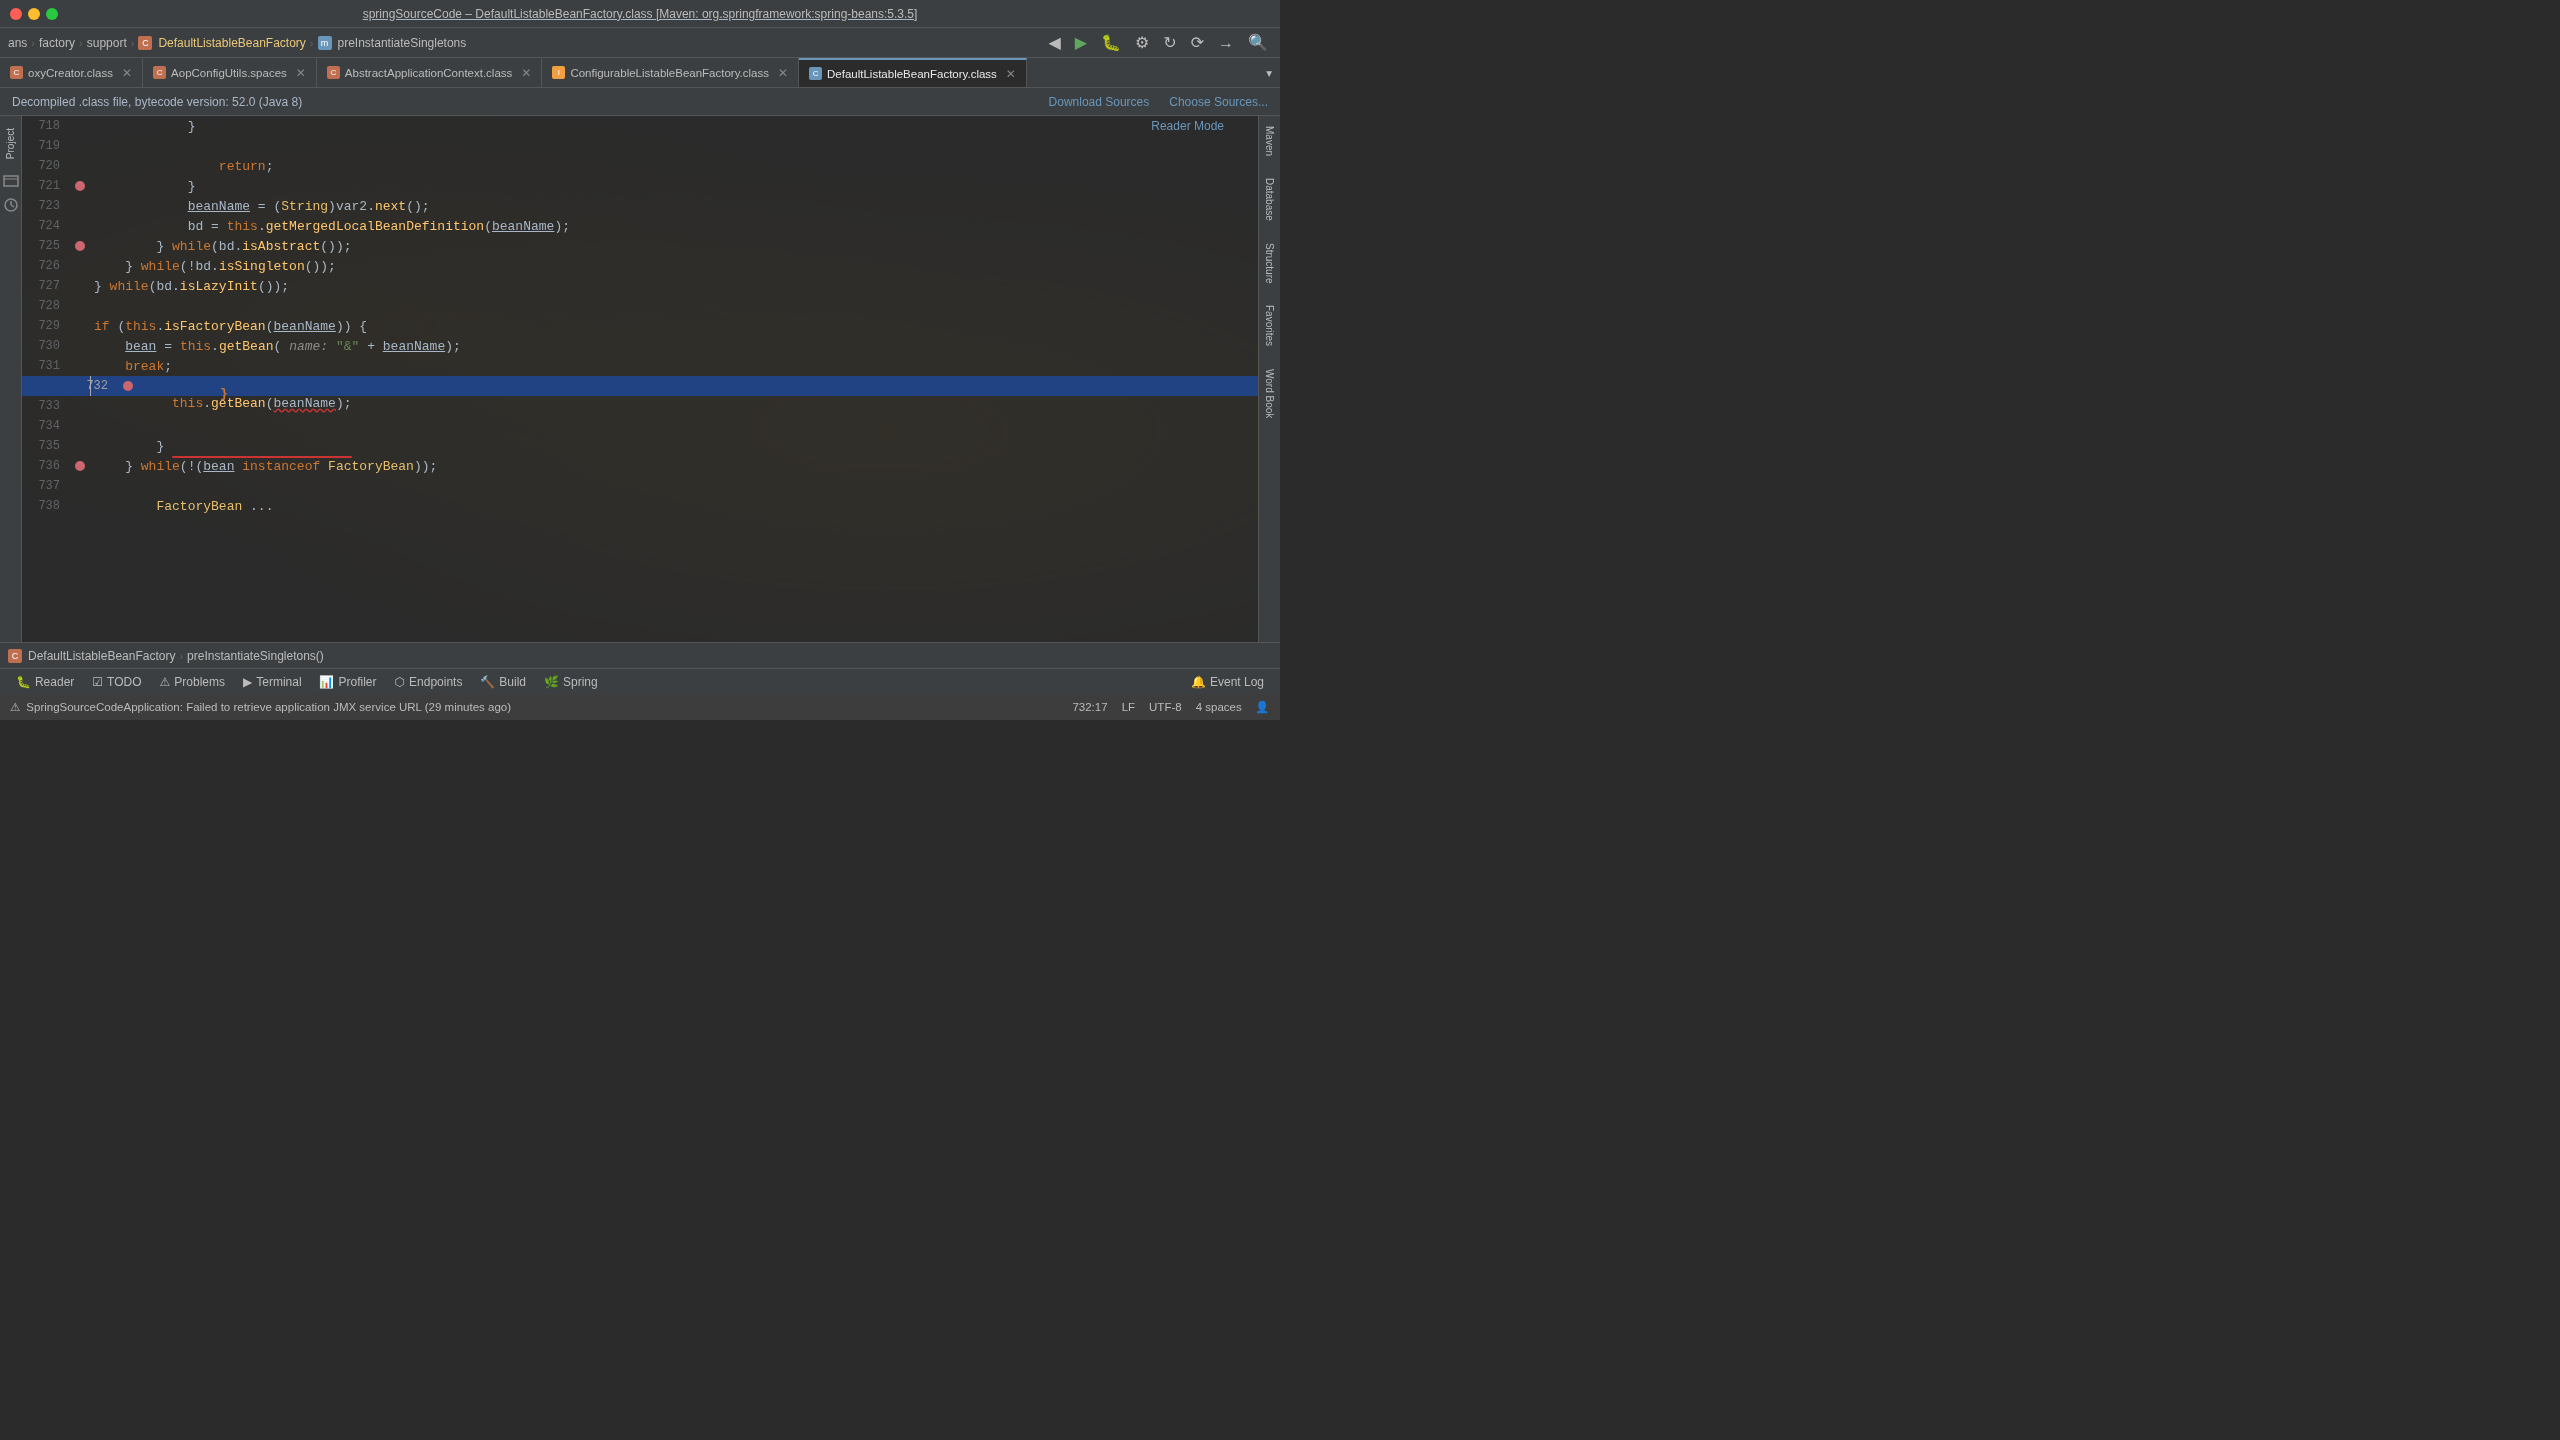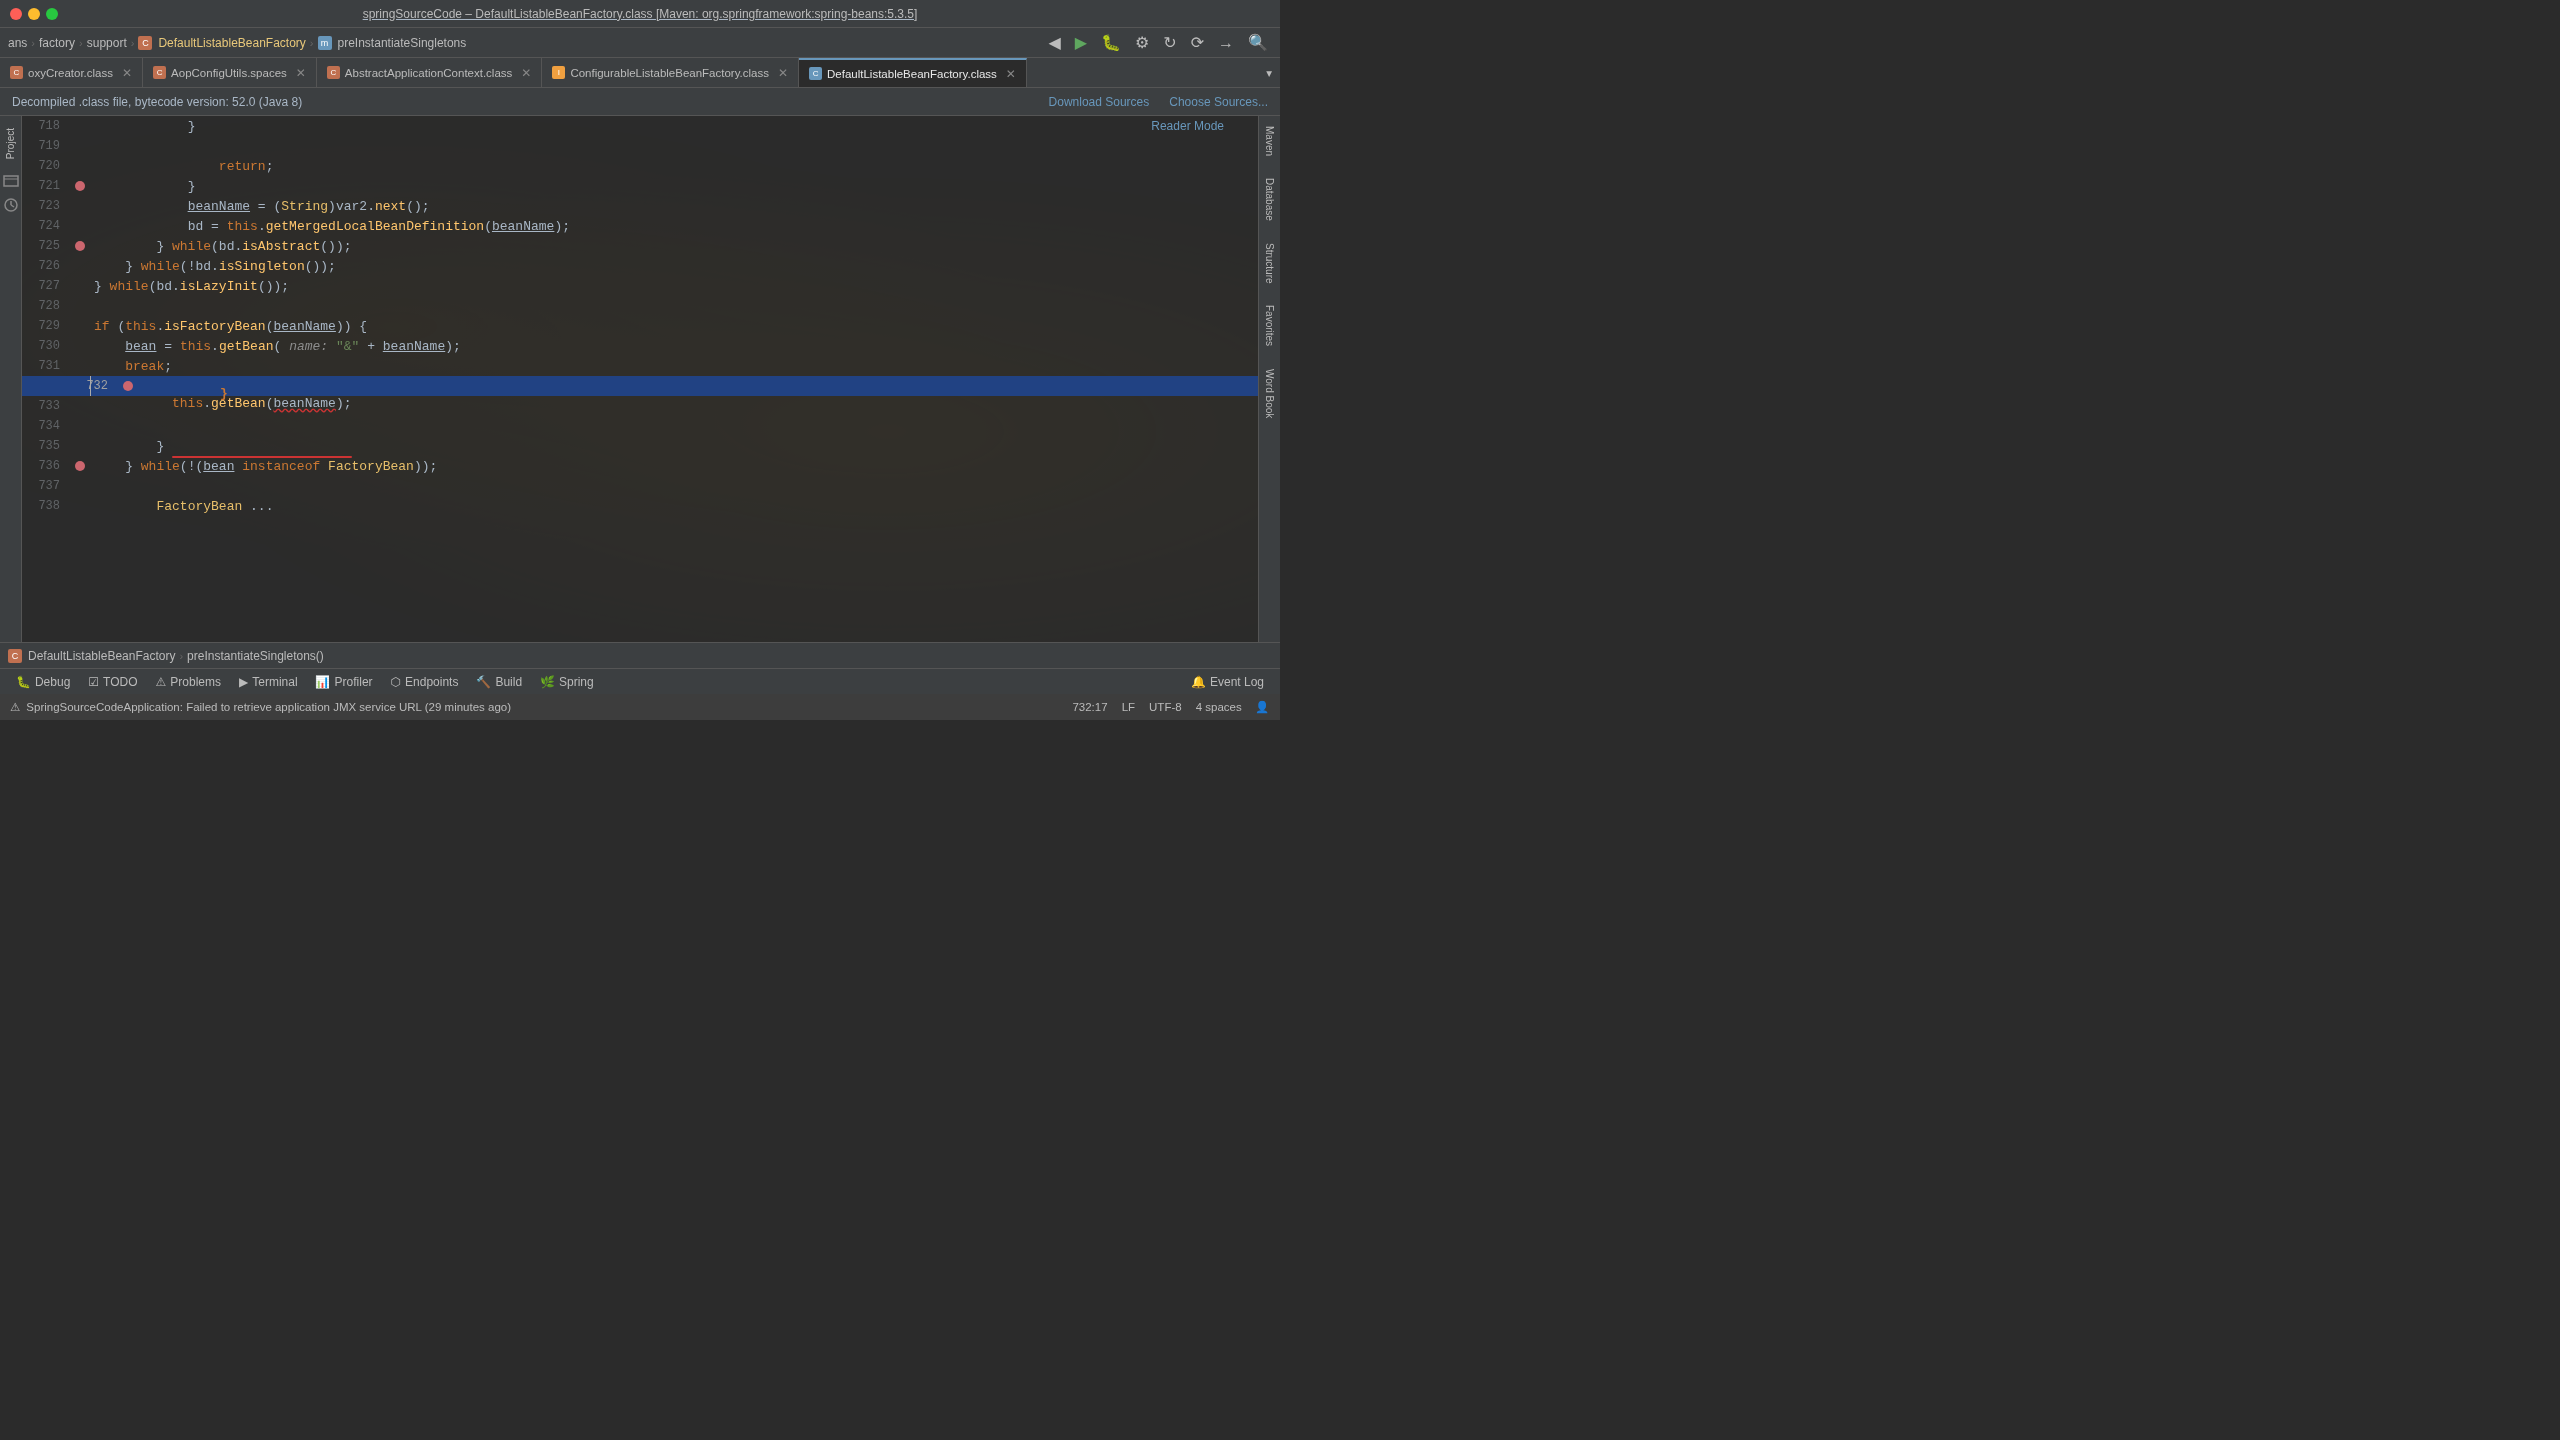--- a/index.html
+++ b/index.html
@@ -638,21 +638,21 @@
 <div id="bottom-breadcrumb">
   <span class="breadcrumb-icon icon-class">C</span>
   <span>DefaultListableBeanFactory</span>
   <span class="breadcrumb-sep">›</span>
   <span>preInstantiateSingletons()</span>
 </div>
 
 <div id="bottom-tabs">
   <div class="bottom-tab">
     <span>🐛</span>
-    <span>Debug</span>
+    <span>Reader</span>
   </div>
   <div class="bottom-tab">
     <span>☑</span>
     <span>TODO</span>
   </div>
   <div class="bottom-tab">
     <span>⚠</span>
     <span>Problems</span>
   </div>
   <div class="bottom-tab">

